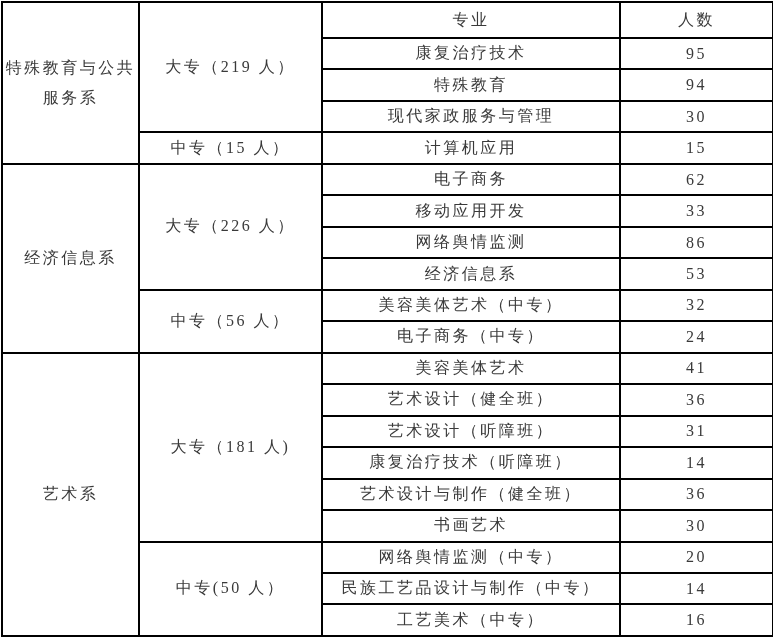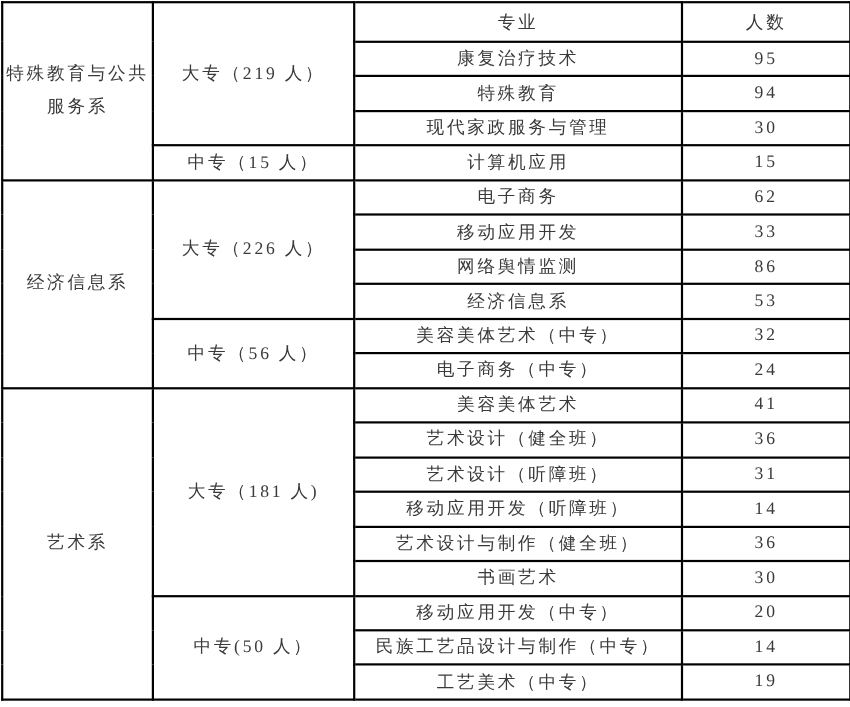--- a/index.html
+++ b/index.html
@@ -117,38 +117,38 @@
     </tr>
     <tr>
       <td class="major-cell">艺术设计（健全班）</td>
       <td class="count-cell">36</td>
     </tr>
     <tr>
       <td class="major-cell">艺术设计（听障班）</td>
       <td class="count-cell">31</td>
     </tr>
     <tr>
-      <td class="major-cell">移动应用开发（听障班）</td>
+      <td class="major-cell">康复治疗技术（听障班）</td>
       <td class="count-cell">14</td>
     </tr>
     <tr>
       <td class="major-cell">艺术设计与制作（健全班）</td>
       <td class="count-cell">36</td>
     </tr>
     <tr>
       <td class="major-cell">书画艺术</td>
       <td class="count-cell">30</td>
     </tr>
     <tr>
       <td rowspan="3" class="level-cell">中专(50 人）</td>
-      <td class="major-cell">移动应用开发（中专）</td>
+      <td class="major-cell">网络舆情监测（中专）</td>
       <td class="count-cell">20</td>
     </tr>
     <tr>
       <td class="major-cell">民族工艺品设计与制作（中专）</td>
       <td class="count-cell">14</td>
     </tr>
     <tr>
       <td class="major-cell">工艺美术（中专）</td>
-      <td class="count-cell">19</td>
+      <td class="count-cell">16</td>
     </tr>
   </tbody>
 </table>
 
 </body></html>

